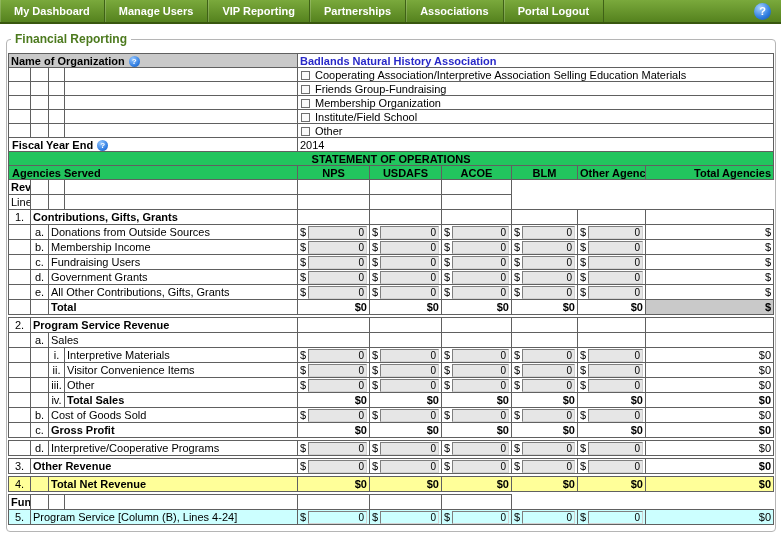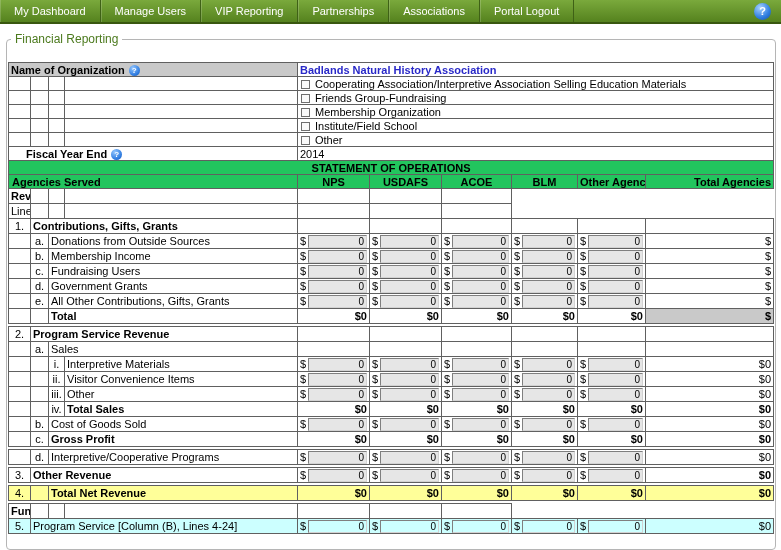--- a/index.html
+++ b/index.html
@@ -1,27 +1,27 @@
 <!DOCTYPE html>
 <html><head>
 <meta charset="utf-8">
 <style>
   *{box-sizing:border-box;margin:0;padding:0}
   html,body{width:781px;height:550px;overflow:hidden}
   body{background:#fff;font-family:"Liberation Sans",sans-serif;font-size:11px;color:#000}
   
   .topnav{height:24px;background:linear-gradient(#7aa93c,#55821e);border-bottom:2px solid #39570f;display:flex;align-items:stretch;position:relative}
   .nav-items{display:flex;align-items:stretch}
-  .nav-item{display:flex;align-items:center;color:#fff;font-weight:normal;font-size:11px;padding:0 14px;border-right:1px solid #3f6116;box-shadow:inset 1px 0 0 rgba(255,255,255,.18);cursor:pointer;white-space:nowrap}
+  .nav-item{display:flex;align-items:center;color:#fff;font-weight:bold;font-size:11px;padding:0 14px;border-right:1px solid #3f6116;box-shadow:inset 1px 0 0 rgba(255,255,255,.18);cursor:pointer;white-space:nowrap}
   .help-btn{position:absolute;right:10px;top:3px;width:17px;height:17px;border-radius:50%;background:radial-gradient(circle at 35% 28%,#a6d2ff,#2e7de0 60%,#154e9e);color:#fff;font-weight:bold;text-align:center;line-height:17px;font-size:11px;cursor:pointer}
   
   fieldset.frame{margin:8px 6px 0;border:1px solid #b5b5b5;border-radius:4px;padding:3px 1px 2px}
-  legend{color:#4c7a1e;font-weight:normal;font-size:12px;padding:0 4px;margin-left:3px}
+  legend{color:#4c7a1e;font-weight:bold;font-size:12px;padding:0 4px;margin-left:3px}
   
-  table.main{border-collapse:collapse;table-layout:fixed;width:765px;margin:13px auto}
+  table.main{border-collapse:collapse;table-layout:fixed;width:765px;margin:4px auto}
   .main td{border:1px solid #606060;height:15px;padding:0 2px;overflow:hidden;white-space:nowrap;font-size:11px}
   .upper td{height:14px}
   .b{font-weight:bold}
   .center{text-align:center}
   .graylbl{background:#c9c9c9;font-weight:bold;padding-left:3px}
   .orgname{color:#2929c8;font-weight:bold;padding-left:3px}
   .ghead td{background:#22c55e;font-weight:bold}
   .ta-left{text-align:right;padding-left:2px}
   tr.yellow td{background:#ffff99}
   tr.cyan td{background:#ccffff}
@@ -109,21 +109,21 @@
         <tr>
           <td></td>
           <td></td>
           <td></td>
           <td></td>
           <td colspan="6"><span class="cb"></span><span>Other</span></td>
         </tr>
       </tbody>
     <tbody class="upper">
       <tr>
-        <td colspan="4" class="b" style="padding-left:17px">
+        <td colspan="4" class="b" style="padding-left:3px">
           <span>Fiscal Year End</span><span class="qicon">?</span>
         </td>
         <td colspan="6">2014</td>
       </tr>
       <tr class="ghead">
         <td colspan="10" class="center b">STATEMENT OF OPERATIONS</td>
       </tr>
       <tr class="ghead" id="agency-header">
         <td colspan="4" class="b" style="padding-left:3px">Agencies Served</td>
       <td class="b center">NPS</td>

